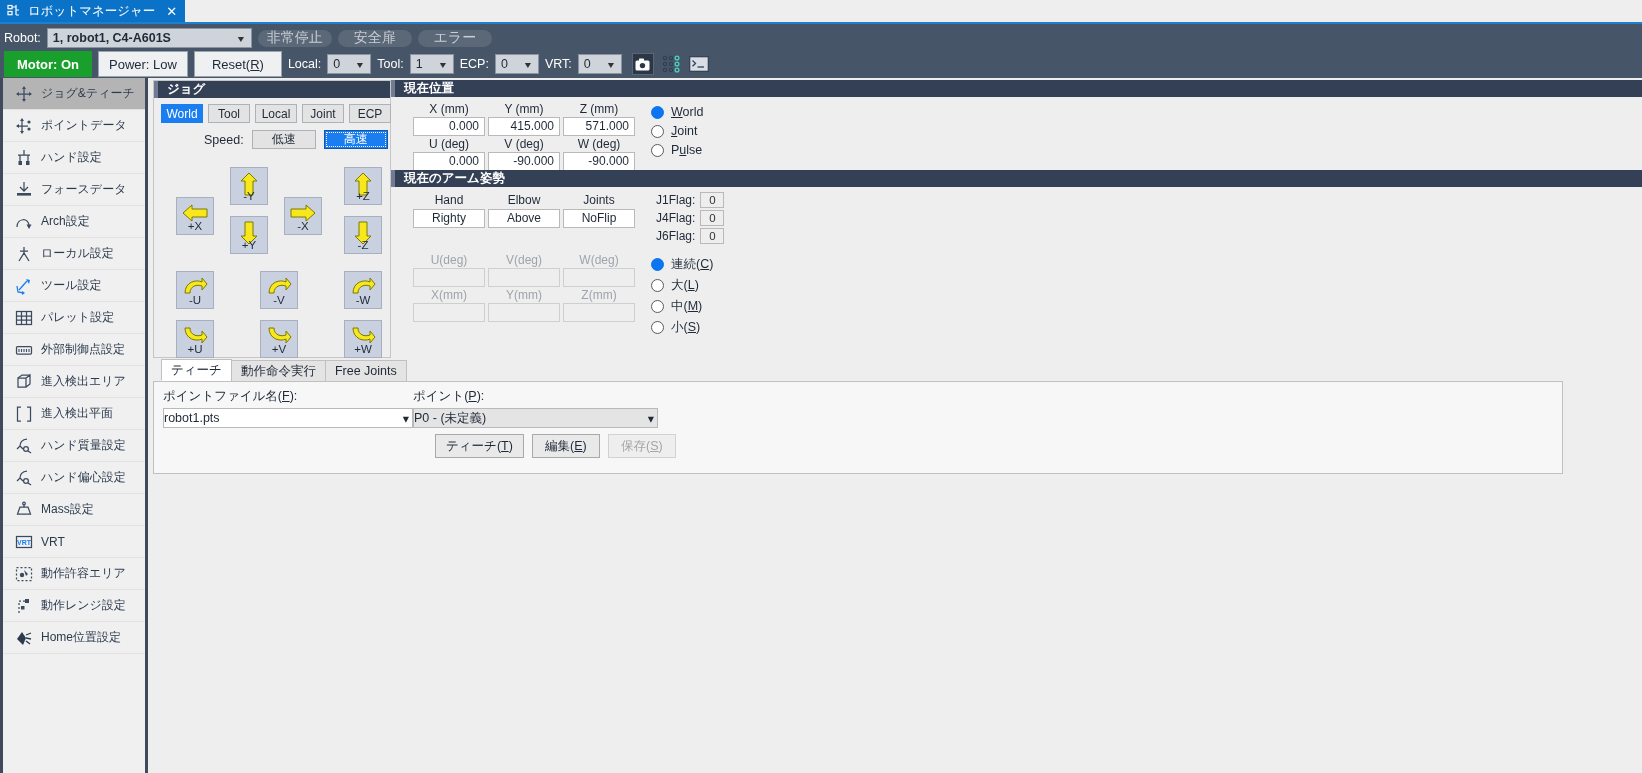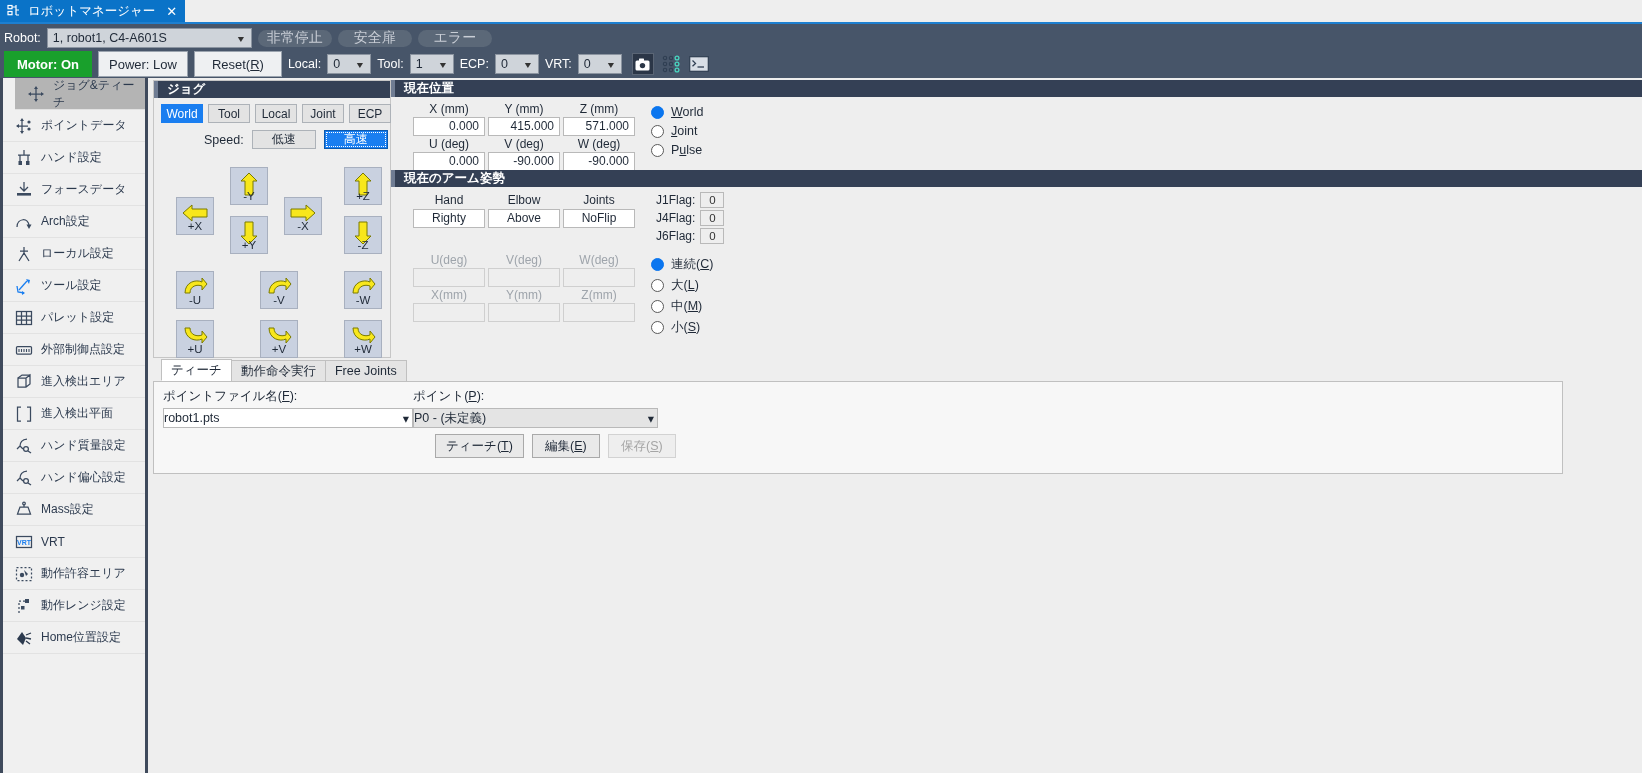--- a/index.html
+++ b/index.html
@@ -52,21 +52,21 @@
     padding: 0 2px 0 5px;
     font-size: 12.5px;
     color: #1f2937;
     justify-content: space-between;
     position: relative;
   }
   .combo .chev {
     width: 16px; text-align:center; color:#333; font-size: 10px;
     transform: scaleX(1.25);
   }
-  .combo-robot { width: 205px; }
+  .combo-robot { width: 205px; font-weight: bold; }
   .combo-small { width: 44px; }
 
   .pillbtn {
     background: #5b6878;
     color: #c9ced6;
     border: none;
     border-radius: 10px;
     height: 17px;
     min-width: 74px;
     font-size: 14px;
@@ -108,21 +108,21 @@
   }
   .side-item {
     height: 32px;
     display:flex; align-items:center;
     gap: 8px;
     padding-left: 12px;
     border-bottom: 1px solid #e2e2e2;
     font-size: 12px;
     color: #2c3a4e;
   }
-  .side-item.active { background: #b4b4b4; margin-left: 12px; }
+  .side-item.active { background: #b4b4b4; }
   .side-item .sicon { width: 18px; height:18px; display:flex;align-items:center;justify-content:center; flex: 0 0 18px;}
 
   
   .main { flex: 1; position: relative; background:#eeeeee; }
 
   .panel-head {
     background: #344055;
     color:#fff;
     font-size: 12.5px;
     font-weight: bold;

